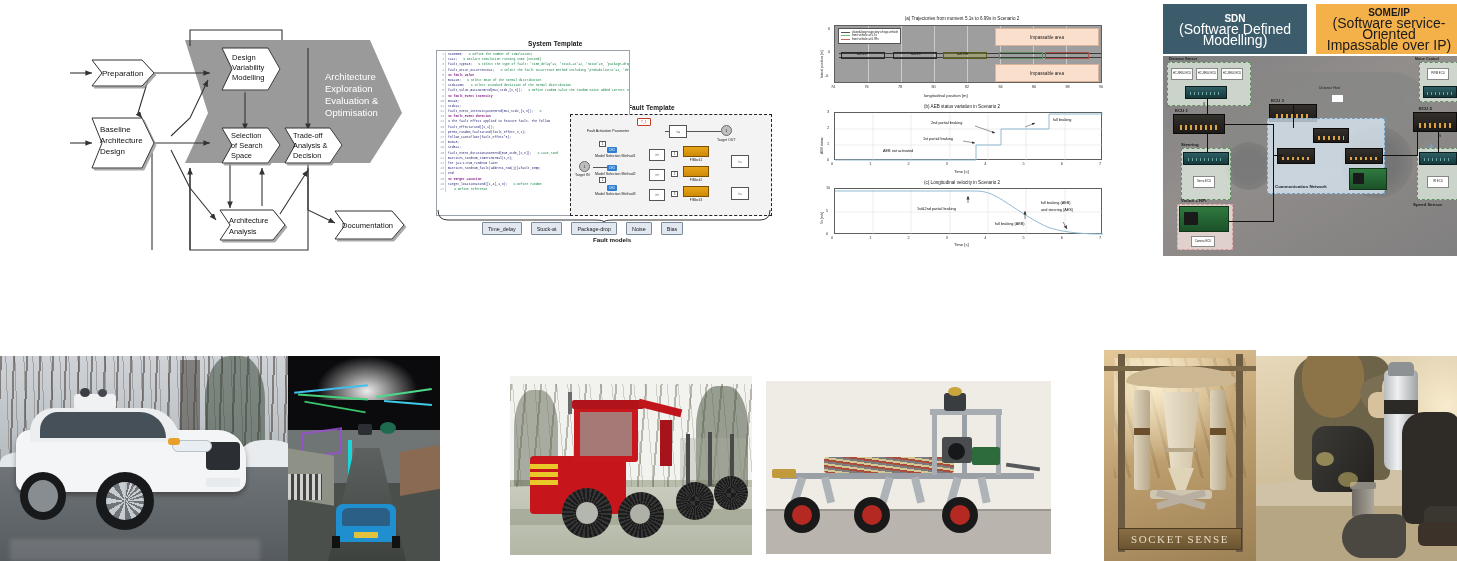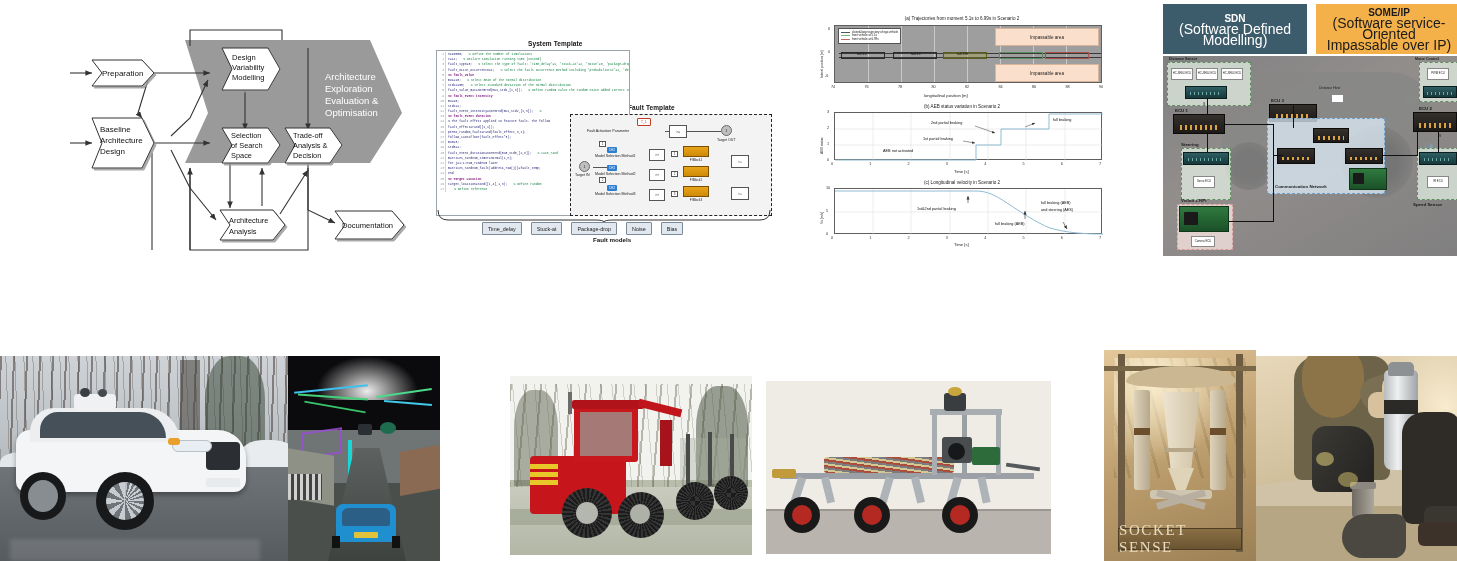--- a/index.html
+++ b/index.html
@@ -846,21 +846,21 @@
     <div style="position:absolute;left:62px;top:98px;width:30px;height:4px;background:#b7a789;"></div>
     <div style="position:absolute;left:64px;top:118px;width:26px;height:22px;background:#dfd3b8;
                 clip-path:polygon(0% 0%, 100% 0%, 68% 100%, 32% 100%);"></div>
 
     <div style="position:absolute;left:46px;top:140px;width:62px;height:9px;background:#cfc6b2;border-radius:3px;"></div>
     <div style="position:absolute;left:52px;top:146px;width:50px;height:7px;background:#b9afa0;transform:rotate(16deg);"></div>
     <div style="position:absolute;left:52px;top:146px;width:50px;height:7px;background:#b9afa0;transform:rotate(-16deg);"></div>
 
     <div style="position:absolute;left:14px;top:178px;width:124px;height:22px;background:linear-gradient(#8a6f45,#6a5431);border:1px solid #4e3d22;
                 display:flex;align-items:center;justify-content:center;">
-      <span style="font-family:'Liberation Serif',serif;font-size:15px;letter-spacing:1.6px;color:#e9dcc0;">SOCKET SENSE</span>
+      <span style="font-family:'Liberation Serif',serif;font-size:11px;letter-spacing:1.6px;color:#e9dcc0;">SOCKET SENSE</span>
     </div>
   </div>
 
   <div class="photo" id="photo-prosthetic">
     <div style="position:absolute;inset:0;background:linear-gradient(165deg,#e7d8ba,#cdbb96 60%,#b7a47f);"></div>
 
     <div style="position:absolute;left:120px;top:-20px;width:140px;height:140px;
                 background:radial-gradient(circle,rgba(255,243,214,.85),rgba(255,243,214,0) 70%);"></div>
 
     <div style="position:absolute;left:0;top:120px;width:150px;height:90px;background:#cfc2a6;transform:skewY(-7deg);"></div>

